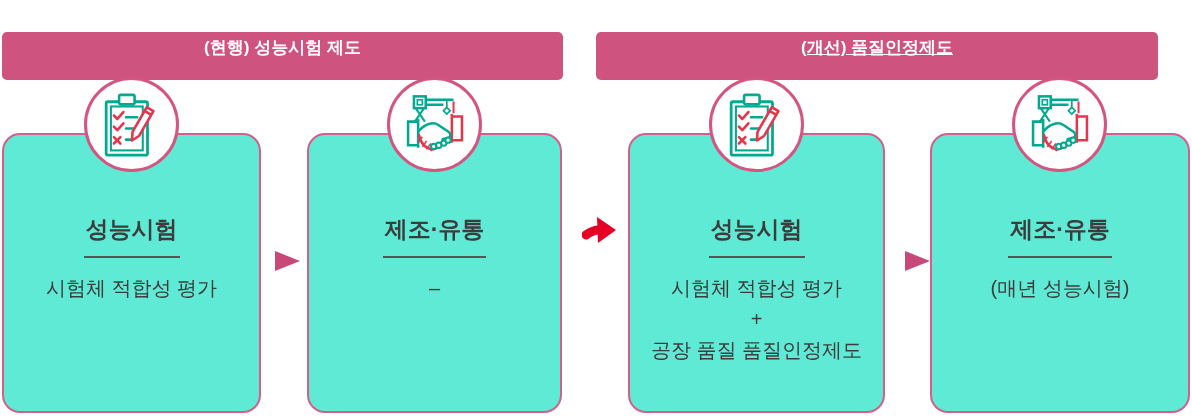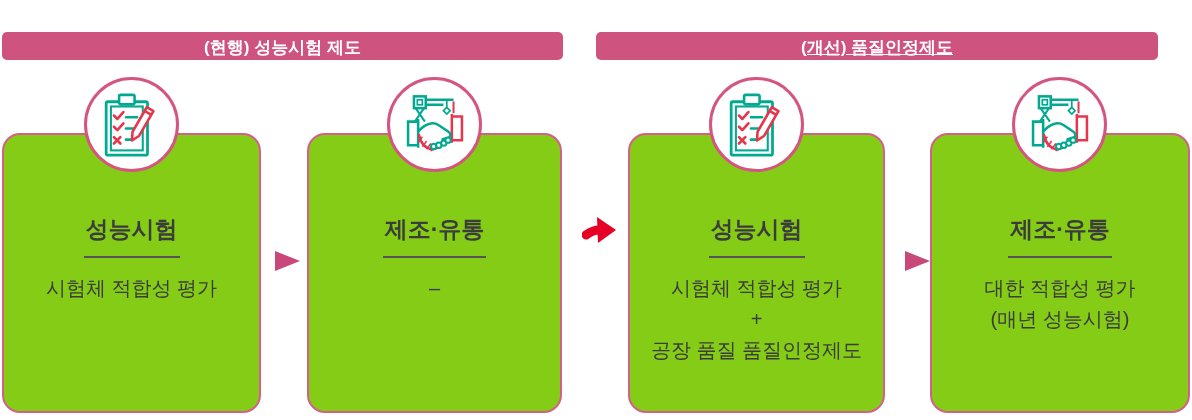--- a/index.html
+++ b/index.html
@@ -2,29 +2,29 @@
 <html><head>
 <meta charset="utf-8">
 <style>
   html,body{margin:0;padding:0;background:#ffffff;}
   .canvas{
     position:relative;width:1192px;height:420px;background:#ffffff;overflow:hidden;
     font-family:"Liberation Sans","DejaVu Sans",sans-serif;color:#3c3c3c;
   }
   
   .hdr{
-    position:absolute;top:32px;height:28px;line-height:32px;border-radius:5px;
+    position:absolute;top:32px;height:48px;line-height:32px;border-radius:5px;
     background:#ce537f;color:#ffffff;font-size:17px;font-weight:bold;text-align:center;
   }
   .hdr-left{left:2px;width:561px;}
   .hdr-right{left:596px;width:562px;text-decoration:underline;}
   
   .card{
     position:absolute;top:133px;height:280px;box-sizing:border-box;
-    background:#84cc16;border:2px solid #d4608a;border-radius:18px;
+    background:#5eead4;border:2px solid #d4608a;border-radius:18px;
     text-align:center;z-index:1;
   }
   .c1{left:2px;width:259px;}
   .c2{left:307px;width:255px;}
   .c3{left:628px;width:257px;}
   .c4{left:930px;width:260px;}
   .card-content{padding-top:80px;}
   .ttl{
     display:inline-block;font-size:23px;font-weight:bold;color:#3c3c3c;
     padding:0 2px 13px 2px;border-bottom:2px solid #555555;line-height:28px;
@@ -90,21 +90,20 @@
         <span class="bl">+</span>
         <span class="bl">공장 품질 품질인정제도</span>
       </div>
     </div>
   </div>
 
   <div class="card c4">
     <div class="card-content">
       <span class="ttl">제조·유통</span>
       <div class="body">
-        <span class="bl">대한 적합성 평가</span>
         <span class="bl">(매년 성능시험)</span>
       </div>
     </div>
   </div>
 
   <div class="circle ci1">
     <svg width="62" height="68" viewBox="0 0 72 78">
       <rect x="6" y="12" width="48" height="62" rx="2" fill="#fff" stroke="#00a98f" stroke-width="3.2"></rect>
       <rect x="11.5" y="17.5" width="37" height="51" fill="none" stroke="#00a98f" stroke-width="2.4"></rect>
       <rect x="21" y="4" width="18" height="11" rx="2" fill="#fff" stroke="#00a98f" stroke-width="3"></rect>

